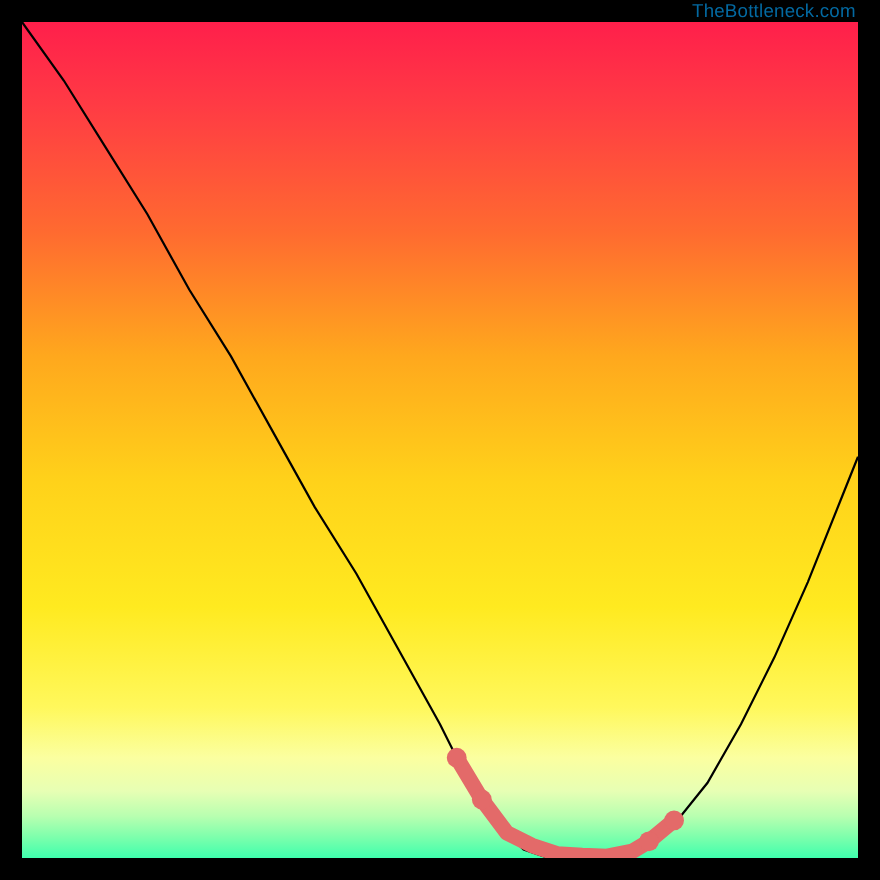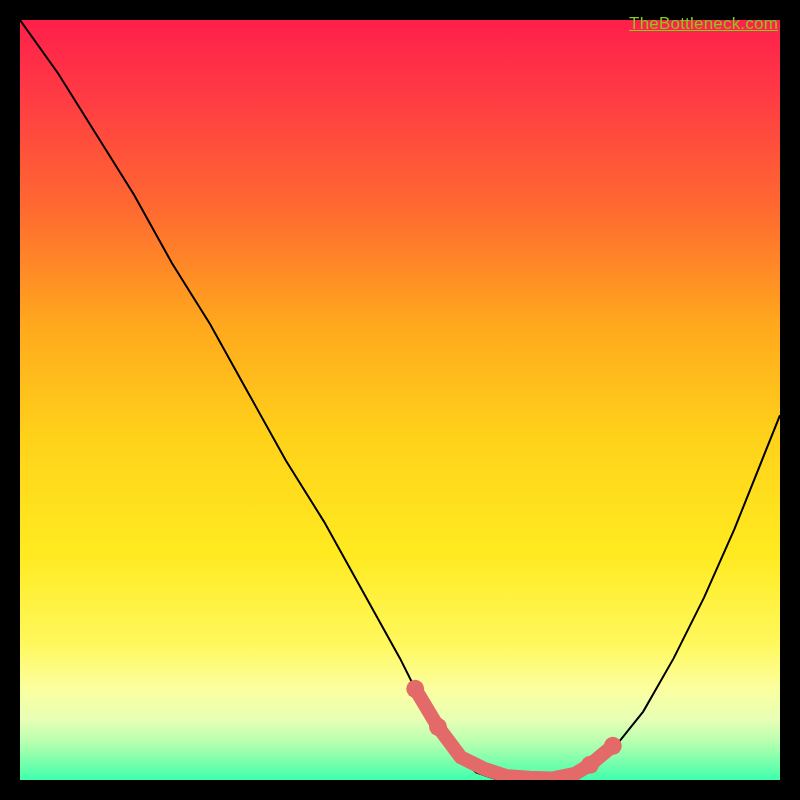--- a/index.html
+++ b/index.html
@@ -35,27 +35,26 @@
   }
   .curve-svg {
     position: absolute;
     left: 0;
     top: 0;
     width: 760px;
     height: 760px;
   }
   .watermark {
     position: absolute;
-    top: 14px;
+    top: 0px;
     right: 22px;
     font-family: Arial, Helvetica, sans-serif;
     font-size: 17px;
-    color: #84cc16;
+    color: #0369a1;
     letter-spacing: 0.2px;
-    text-decoration: underline;
   }
 </style>
 </head>
 <body>
 
 <div class="frame">
 
   <div class="plot-area">
 
     <svg class="gradient" viewBox="0 0 760 760" preserveAspectRatio="none">

